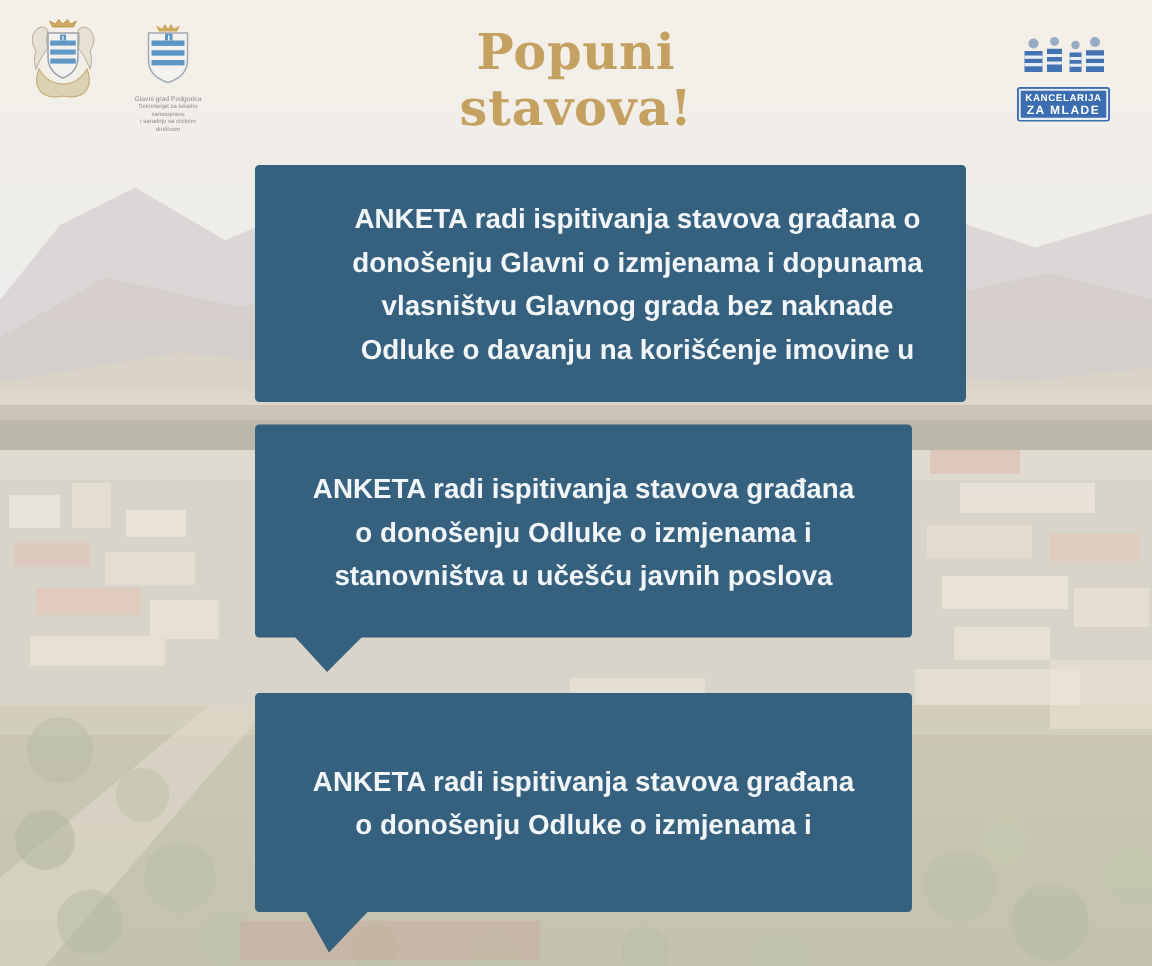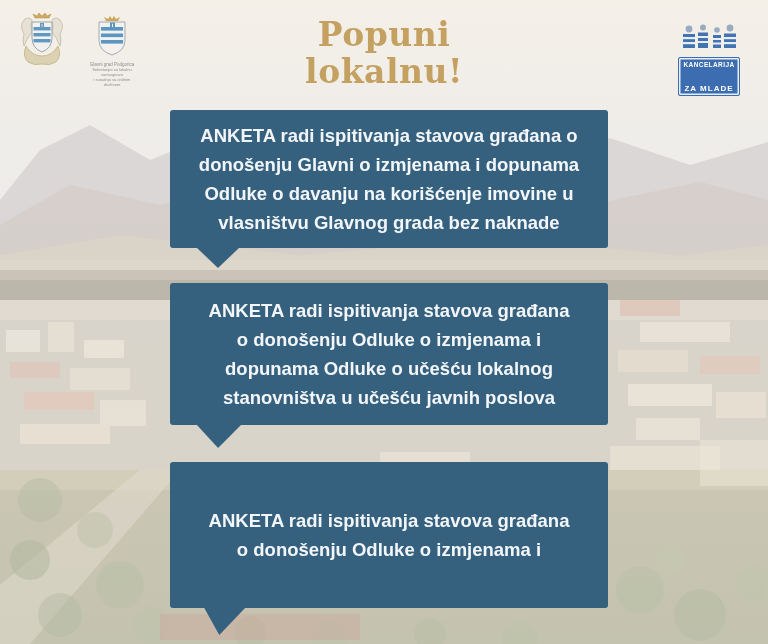--- a/index.html
+++ b/index.html
@@ -13,27 +13,27 @@
          color:#c4a160;letter-spacing:.5px;}
   .crest1{position:absolute;left:18px;top:12px;}
   .crest2wrap{position:absolute;left:88px;top:14px;width:48px;text-align:center;}
   .crest-caption{margin-top:2px;color:#8d8d90;font-size:4px;line-height:5px;}
   .crest-caption .cap1{font-size:4.5px;}
 
   .youthlogo{position:absolute;left:678px;top:24px;width:62px;text-align:center;}
   .youthbox{margin-top:1px;background:#3b6db0;border:1px solid #3b6db0;box-shadow:inset 0 0 0 1.5px #e9eef5;
             border-radius:2px;padding:3px 2px 2px;color:#fff;font-weight:700;}
   .youthbox .yl1{font-size:6.5px;line-height:7px;letter-spacing:.4px;}
-  .youthbox .yl2{font-size:8px;line-height:9px;letter-spacing:1px;margin-top:16px;}
+  .youthbox .yl2{font-size:8px;line-height:9px;letter-spacing:1px;}
 
   
   .bubble{position:absolute;left:170px;width:438px;background:#35617f;border-radius:3px;
           color:#f3f6f8;display:flex;flex-direction:column;justify-content:center;align-items:center;}
   .bubble .ln{white-space:nowrap;font-weight:700;font-size:18.5px;line-height:29px;text-align:center;}
-  .b1{top:110px;height:138px;}
+  .b1{top:110px;height:158px;padding-left:36px;}
   .b2{top:283px;height:142px;}
   .b3{top:462px;height:146px;}
   .tail{position:absolute;background:#35617f;}
   .t1{left:26px;top:137px;width:44px;height:21px;clip-path:polygon(0 0,100% 0,50% 100%);}
   .t2{left:26px;top:141px;width:46px;height:24px;clip-path:polygon(0 0,100% 0,48% 100%);}
   .t3{left:30px;top:145px;width:46px;height:28px;clip-path:polygon(8% 0,100% 0,42% 100%);}
 </style>
 </head>
 <body>
 
@@ -133,21 +133,21 @@
     </svg>
     <div class="crest-caption">
       <div class="cap1">Glavni grad Podgorica</div>
       <div>Sekretarijat za lokalnu samoupravu</div>
       <div>i saradnju sa civilnim društvom</div>
     </div>
   </div>
 
   <div class="title">
     <div>Popuni</div>
-    <div>lokalnu!</div>
+    <div>stavova!</div>
   </div>
 
   <div class="youthlogo">
     <svg width="58" height="28" viewBox="0 0 58 28">
       <g opacity=".95">
         <circle cx="9" cy="5" r="3.4" fill="#93a8c2"></circle>
         <path d="M3,10 h12 v14 h-12 Z" fill="#3b6db0"></path>
         <rect x="3" y="13" width="12" height="2.2" fill="#e9eef5"></rect>
         <rect x="3" y="18" width="12" height="2.2" fill="#e9eef5"></rect>
         <circle cx="23" cy="3.6" r="3" fill="#93a8c2"></circle>
@@ -166,29 +166,28 @@
     </svg>
     <div class="youthbox">
       <div class="yl1">KANCELARIJA</div>
       <div class="yl2">ZA MLADE</div>
     </div>
   </div>
 
   <div class="bubble b1">
     <div class="ln">ANKETA radi ispitivanja stavova građana o</div>
     <div class="ln">donošenju Glavni o izmjenama i dopunama</div>
+    <div class="ln">vlasništvu Glavnog grada bez naknade</div>
     <div class="ln">Odluke o davanju na korišćenje imovine u</div>
-    <div class="ln">vlasništvu Glavnog grada bez naknade</div>
     <div class="tail t1"></div>
   </div>
 
   <div class="bubble b2">
     <div class="ln">ANKETA radi ispitivanja stavova građana</div>
     <div class="ln">o donošenju Odluke o izmjenama i</div>
-    <div class="ln">dopunama Odluke o učešću lokalnog</div>
     <div class="ln">stanovništva u učešću javnih poslova</div>
     <div class="tail t2"></div>
   </div>
 
   <div class="bubble b3">
     <div class="ln">ANKETA radi ispitivanja stavova građana</div>
     <div class="ln">o donošenju  Odluke o izmjenama i</div>
     <div class="tail t3"></div>
   </div>
 

